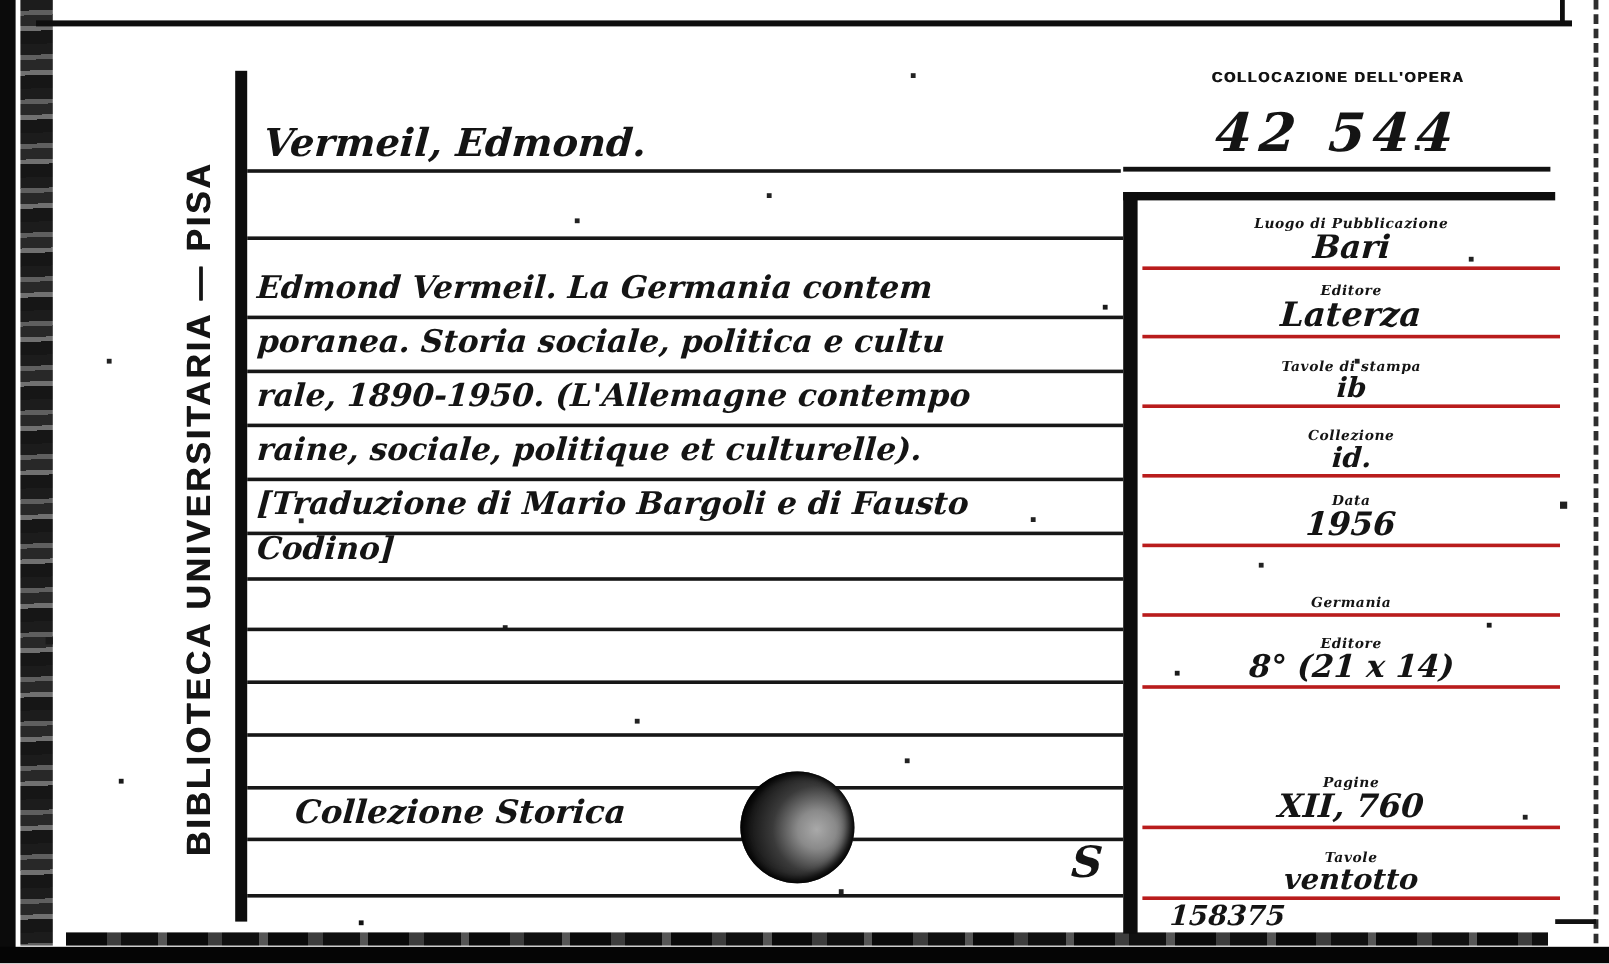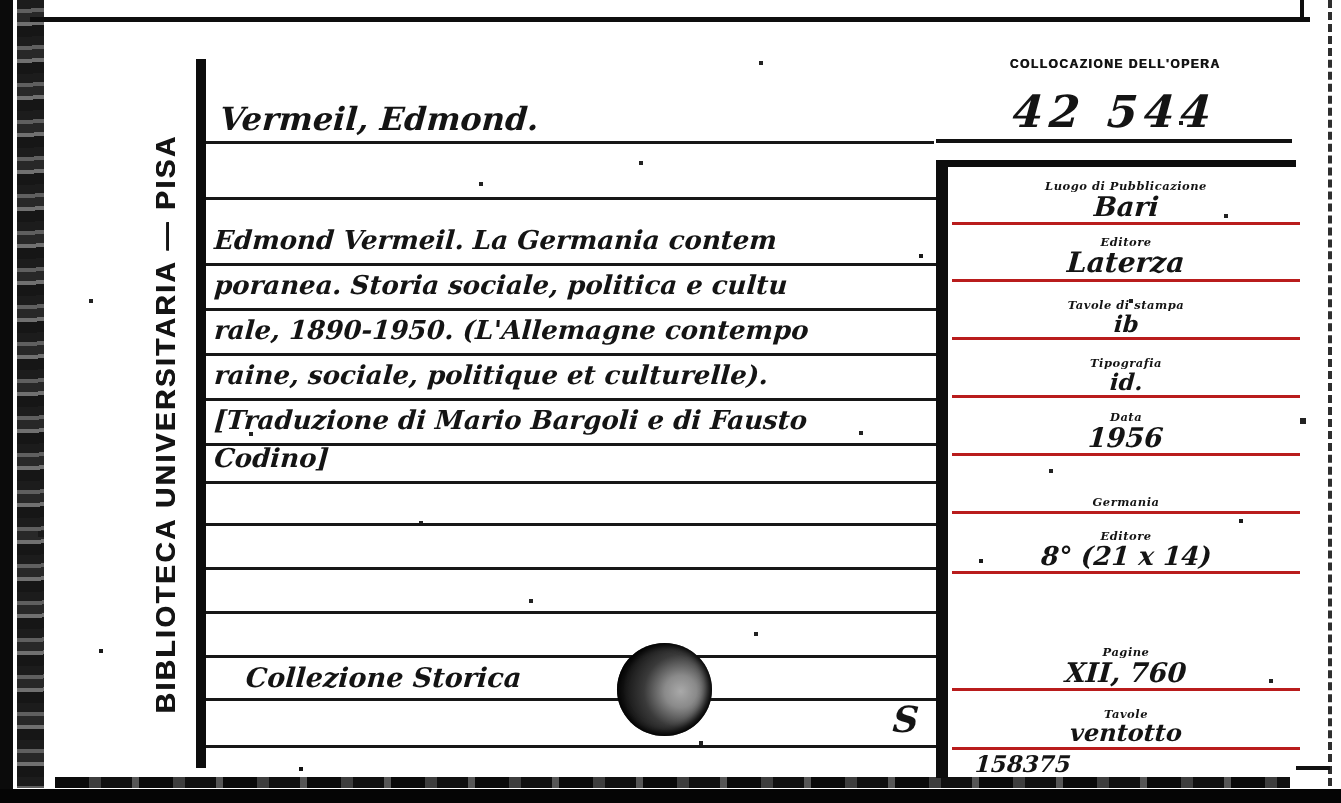--- a/index.html
+++ b/index.html
@@ -119,21 +119,21 @@
   </div>
   <div class="prow" style="top:222px;height:57px">
     <div class="plabel">Editore</div>
     <div class="pvalue hw" style="font-size:28px">Laterza</div>
   </div>
   <div class="prow" style="top:279px;height:58px">
     <div class="plabel">Tavole di stampa</div>
     <div class="pvalue hw" style="font-size:23px">ib</div>
   </div>
   <div class="prow" style="top:337px;height:58px">
-    <div class="plabel">Tipografia</div>
+    <div class="plabel">Collezione</div>
     <div class="pvalue hw" style="font-size:23px">id.</div>
   </div>
   <div class="prow" style="top:395px;height:58px">
     <div class="plabel">Data</div>
     <div class="pvalue hw" style="font-size:27px">1956</div>
   </div>
   <div class="prow" style="top:453px;height:58px">
     <div class="plabel">Germania</div>
     <div class="pvalue hw"></div>
   </div>

